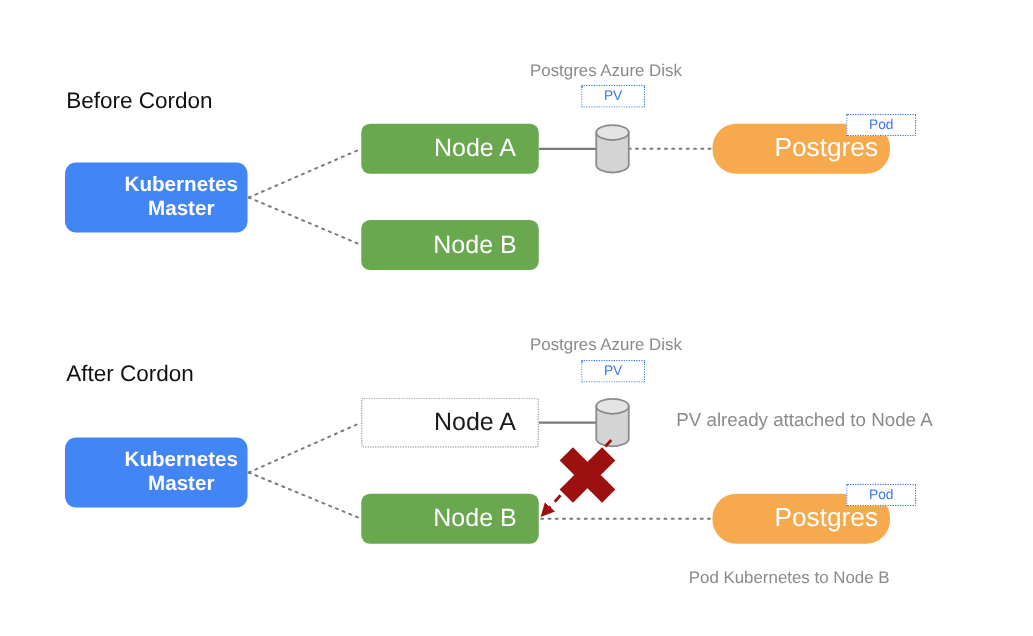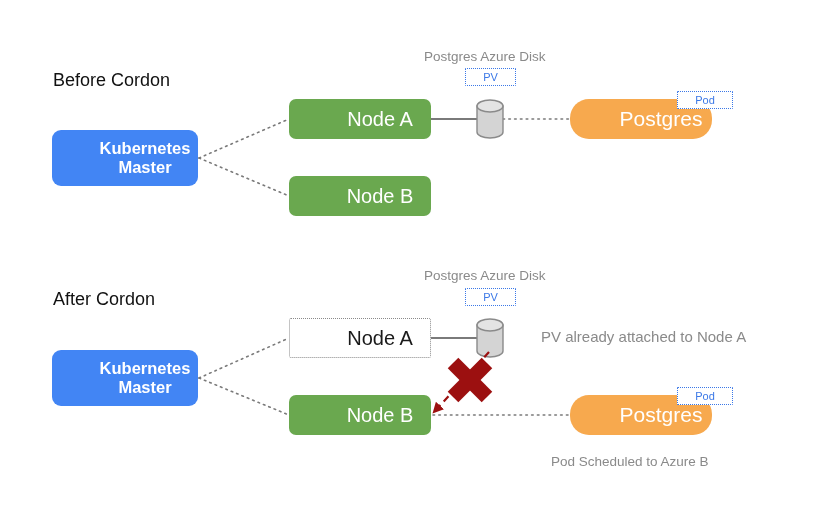--- a/index.html
+++ b/index.html
@@ -192,15 +192,15 @@
   <div class="badge badge-pv" style="left:465px; top:288px;">PV</div>
 
   <div class="annotation" style="left:541px; top:326px;">
     <div>PV already attached to Node A</div>
   </div>
 
   <div class="box box-postgres" style="left:570px; top:395px;">Postgres</div>
 
   <div class="badge badge-pod" style="left:677px; top:387px;">Pod</div>
 
-  <div class="caption" style="left:551px; top:454px;">Pod Scheduled to Azure B</div>
+  <div class="caption" style="left:551px; top:454px;">Pod Kubernetes to Node B</div>
 
 </div>
 
 </body></html>

